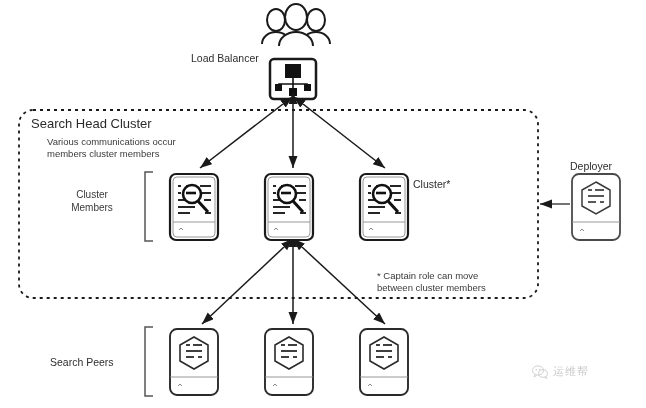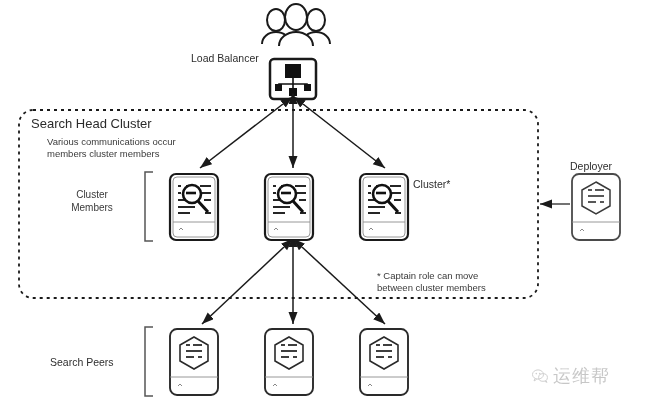--- a/index.html
+++ b/index.html
@@ -75,21 +75,21 @@
   }
   #watermark {
     position: absolute;
     left: 532px; top: 364px;
     display: flex;
     align-items: center;
     gap: 5px;
     opacity: 0.55;
   }
   #watermark .wm-text {
-    font-size: 18px;
+    font-size: 11px;
     color: #9a9a9a;
     font-family: "DejaVu Sans", sans-serif;
     letter-spacing: 1px;
   }
 </style>
 </head>
 <body>
 
 <div id="canvas">
 

